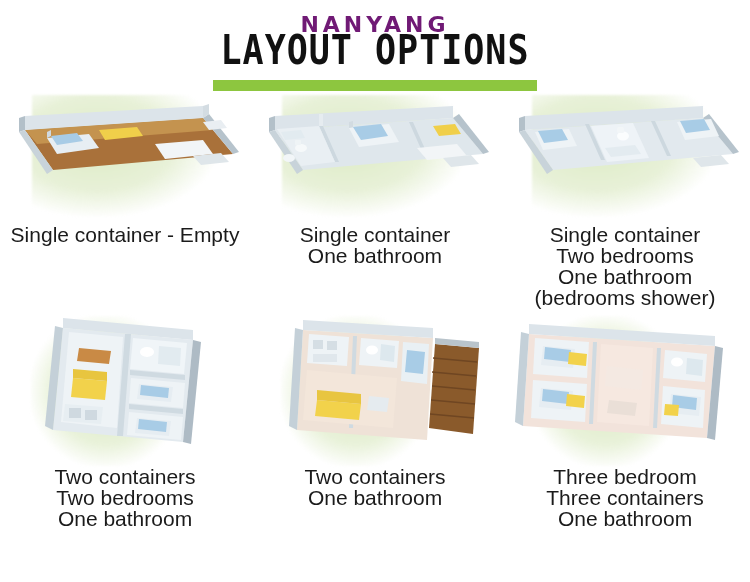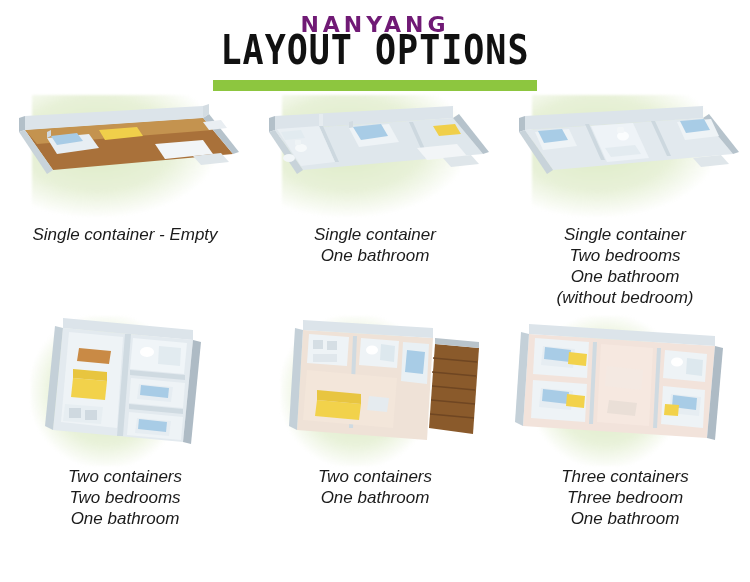--- a/index.html
+++ b/index.html
@@ -98,24 +98,23 @@
   .blob.b2 {
     width: 150px;
     height: 150px;
     left: 42%;
     top: 55%;
     background: radial-gradient(ellipse at 50% 50%, #d8e8bd 0%, #e9f2da 50%, rgba(232,241,216,0) 74%);
   }
   .caption {
     margin-top: 8px;
     text-align: center;
-    font-size: 17px;
+    font-size: 21px;
     line-height: 21px;
     color: #1b1b1b;
-    font-style: italic;
   }
   .caption .line { display: block; white-space: nowrap; }
 
   svg { display: block; position: relative; z-index: 1; }
 </style>
 </head>
 <body>
 
 <div class="header">
   <div class="watermark">NANYANG</div>
@@ -225,21 +224,21 @@
         <polygon points="170,26 204,23 212,40 178,44" fill="#eef3f6"></polygon>
         <polygon points="173,25 197,23 203,34 179,37" fill="#a8cce6"></polygon>
 
         <polygon points="186,62 214,59 222,68 194,71" fill="#dfe6ea"></polygon>
       </svg>
     </div>
     <div class="caption">
       <span class="line">Single container</span>
       <span class="line">Two bedrooms</span>
       <span class="line">One bathroom</span>
-      <span class="line">(without bedroom)</span>
+      <span class="line">(bedrooms shower)</span>
     </div>
   </div>
 
   <div class="cell">
     <div class="art tall">
       <div class="blob b2"></div>
       <svg width="236" height="150" viewBox="0 0 236 150">
 
         <polygon points="56,20 186,32 176,134 46,122" fill="#e3eaef"></polygon>
 
@@ -371,19 +370,19 @@
         <polygon points="158,42 200,46 198,74 156,70" fill="#eef3f6"></polygon>
         <ellipse cx="170" cy="54" rx="6" ry="4.5" fill="#ffffff"></ellipse>
         <polygon points="180,50 196,52 195,68 179,66" fill="#dde8ee"></polygon>
         <polygon points="156,78 198,82 196,120 154,116" fill="#eef3f6"></polygon>
         <polygon points="164,86 194,89 192,108 162,105" fill="#e6edf2"></polygon>
         <polygon points="166,87 190,90 189,102 165,99" fill="#a8cce6"></polygon>
         <polygon points="158,96 172,97 171,108 157,107" fill="#f2d24b"></polygon>
       </svg>
     </div>
     <div class="caption">
+      <span class="line">Three bedroom</span>
       <span class="line">Three containers</span>
-      <span class="line">Three bedroom</span>
       <span class="line">One bathroom</span>
     </div>
   </div>
 
 </div>
 
 </body></html>

